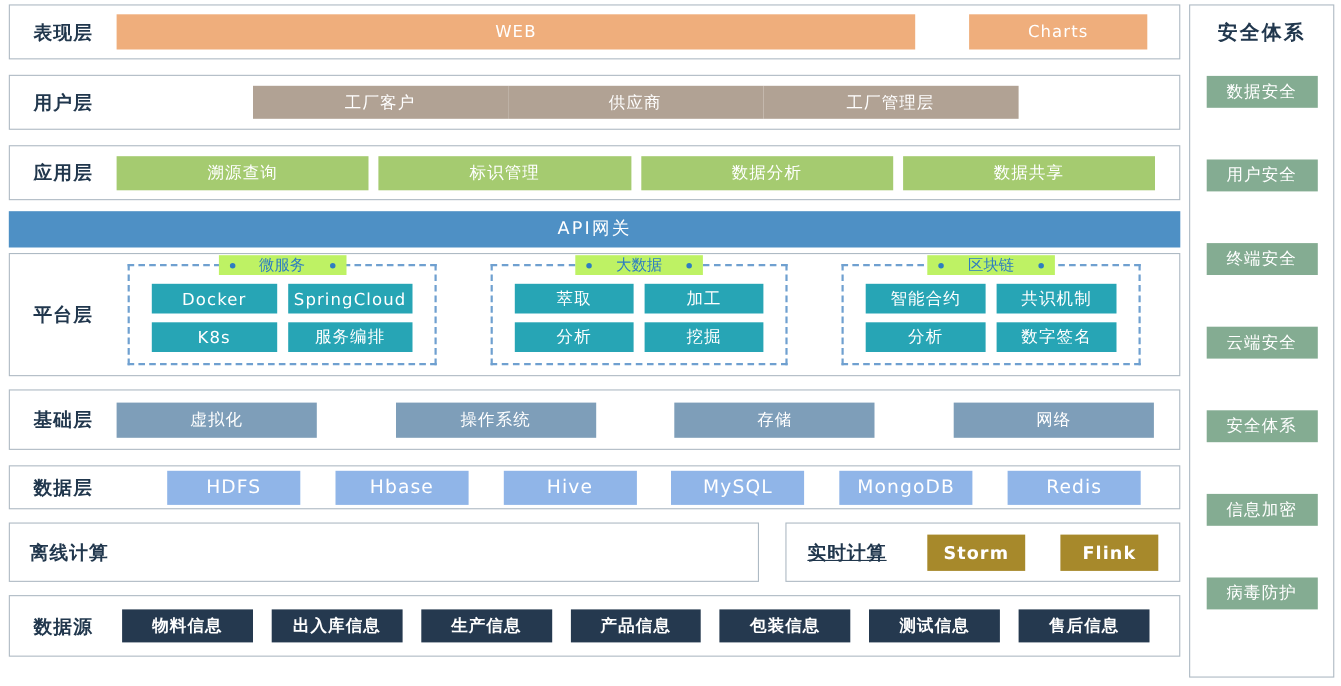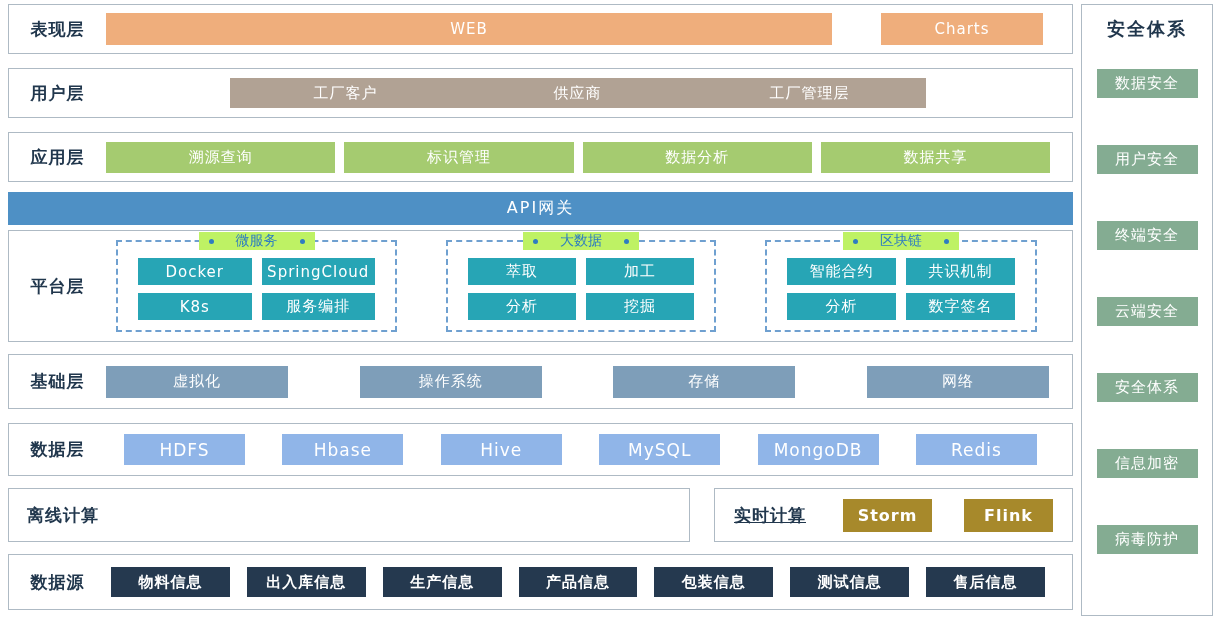--- a/index.html
+++ b/index.html
@@ -48,21 +48,21 @@
   .pdot { width: 5px; height: 5px; border-radius: 50%; background: var(--groupLabel, #2e7dc1); }
   .pboxes { display: grid; grid-template-columns: 1fr 1fr; gap: 8px 10px; }
   .b-teal { background: var(--platform); height: 27px; }
 
   
   .r-infra { height: 55px; margin-bottom: 14px; }
   .r-infra .items { justify-content: space-between; padding-right: 23px; }
   .b-infra { width: 182px; height: 32px; background: var(--infrastructure); }
 
   
-  .r-data { height: 53px; margin-bottom: 12px; }
+  .r-data { height: 40px; margin-bottom: 12px; gap: 28px; }
   .r-data .items { justify-content: space-between; padding-left: 18px; padding-right: 35px; }
   .b-data { width: 121px; height: 31px; background: var(--data); font-size: 17px; }
 
   
   .row-split { display: flex; gap: 24px; margin-bottom: 12px; }
   .r-off { flex: 0 0 682px; height: 54px; }
   .r-rt { flex: 1; height: 54px; }
   .r-off .row-label { flex: 0 0 108px; }
   .r-rt .row-label { flex: 0 0 110px; text-decoration: underline; }
   .r-off .items { justify-content: space-between; padding-left: 18px; padding-right: 34px; }

